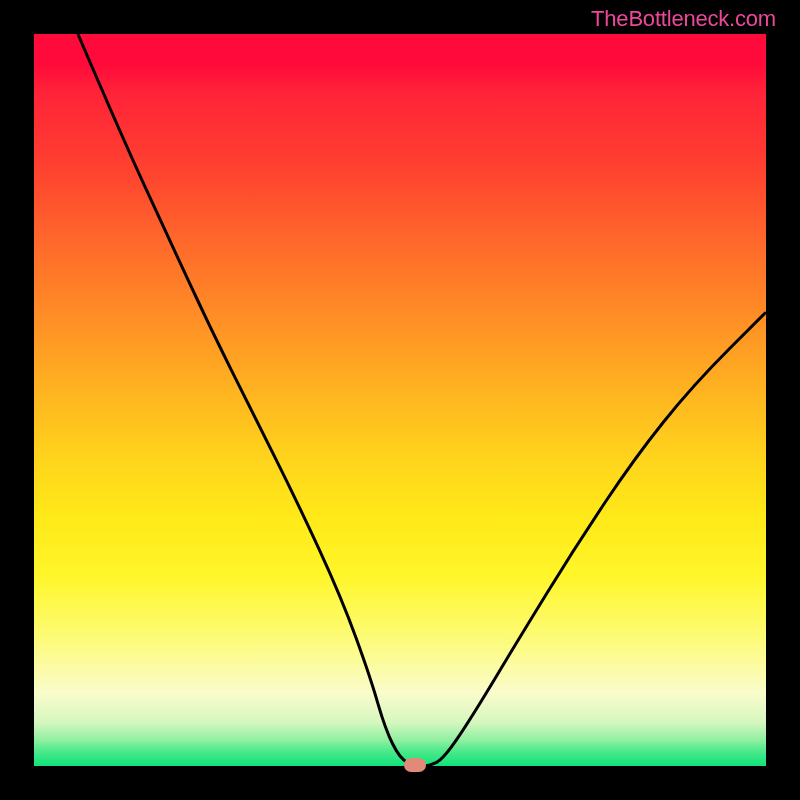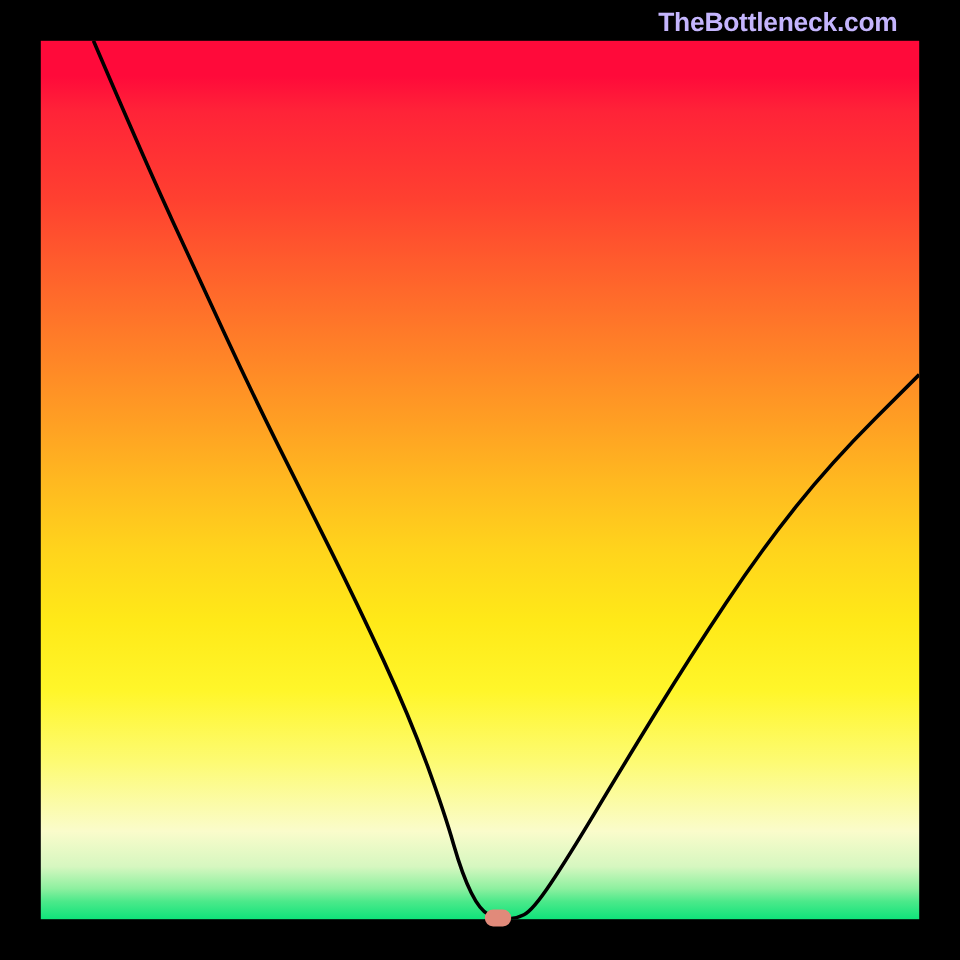--- a/index.html
+++ b/index.html
@@ -39,25 +39,25 @@
       #fafccb 90%,
       #d6f7c0 94%,
       #8ef0a0 96.5%,
       #4be98a 98%,
       #0fe37a 100%
     );
   }
   .attribution {
     position: absolute;
     top: 6px;
-    right: 52px;
-    color: #c4b5fd;
+    right: 24px;
+    color: #ec4899;
     font-size: 22px;
     letter-spacing: -0.2px;
-    font-weight: 700;
+    font-weight: 400;
   }
   .marker {
     position: absolute;
     width: 22px;
     height: 14px;
     border-radius: 7px;
     background: #e18a7a;
   }
   svg.curve {
     position: absolute;

